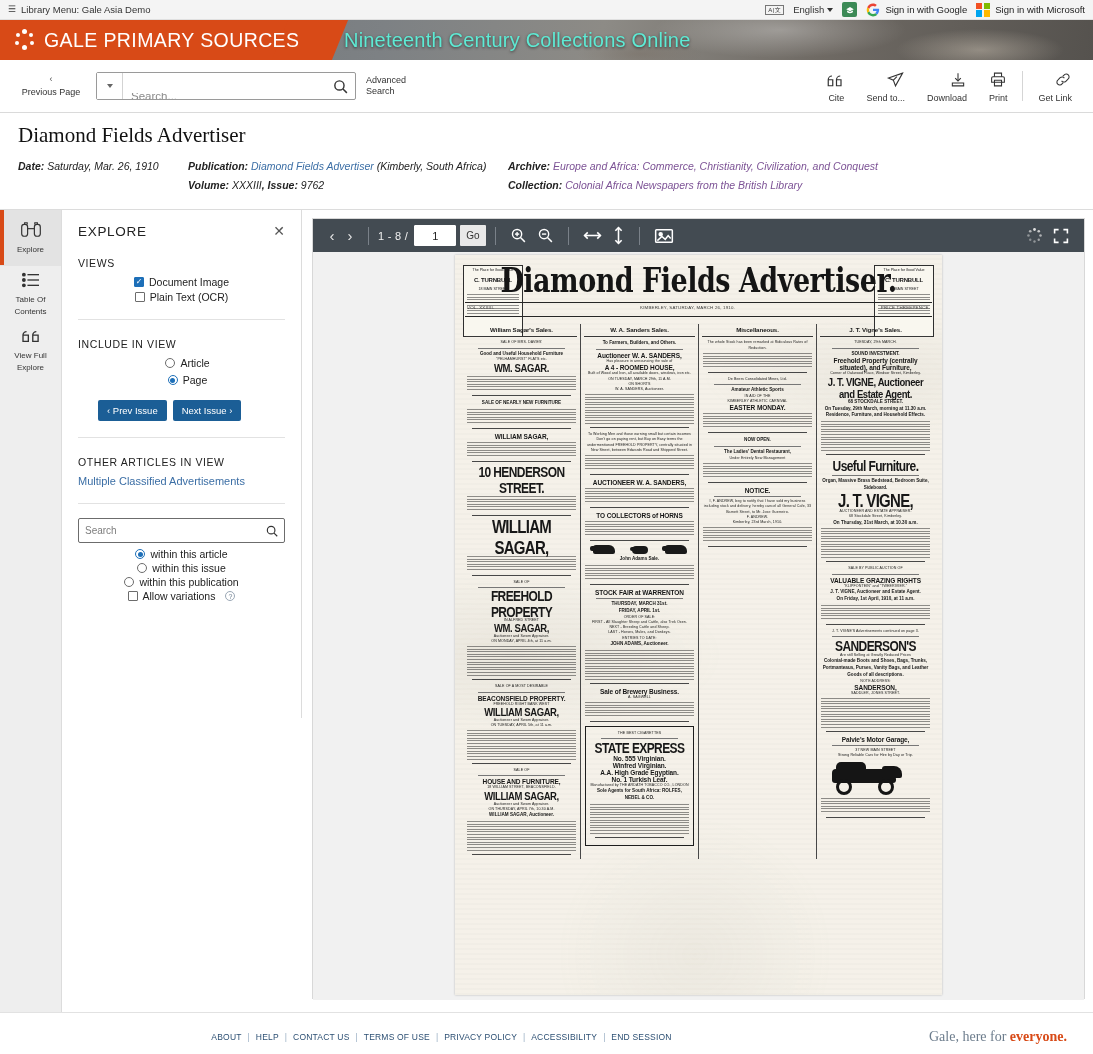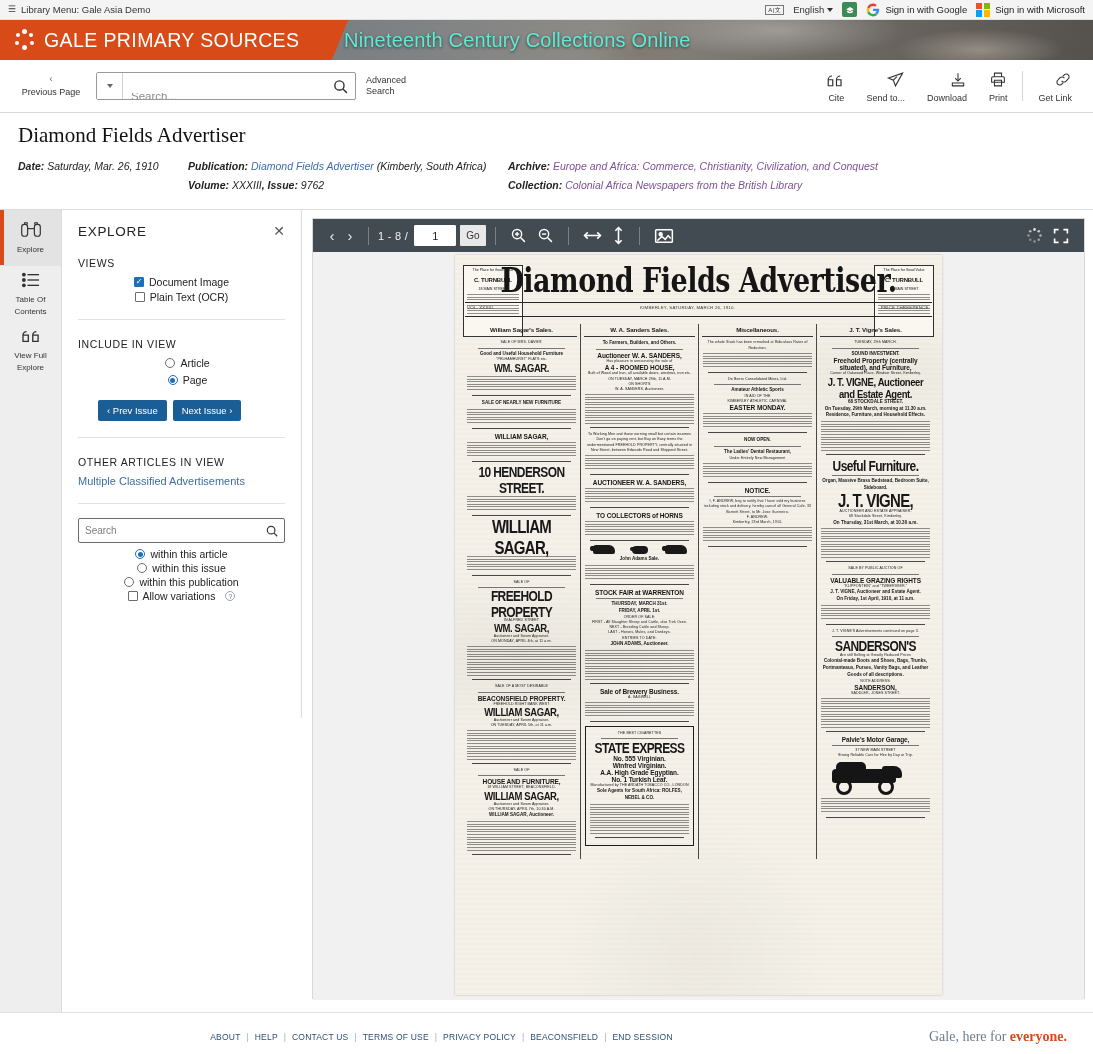--- a/index.html
+++ b/index.html
@@ -939,20 +939,20 @@
       <a>ABOUT</a>
       <span class="f-sep">|</span>
       <a>HELP</a>
       <span class="f-sep">|</span>
       <a>CONTACT US</a>
       <span class="f-sep">|</span>
       <a>TERMS OF USE</a>
       <span class="f-sep">|</span>
       <a>PRIVACY POLICY</a>
       <span class="f-sep">|</span>
-      <a>BEACONSFIELD</a>
+      <a>ACCESSIBILITY</a>
       <span class="f-sep">|</span>
       <a>END SESSION</a>
     </div>
   <div class="f-tag">
     <span>Gale, here for </span><b>everyone.</b>
   </div>
 </div>
 
 </body></html>

